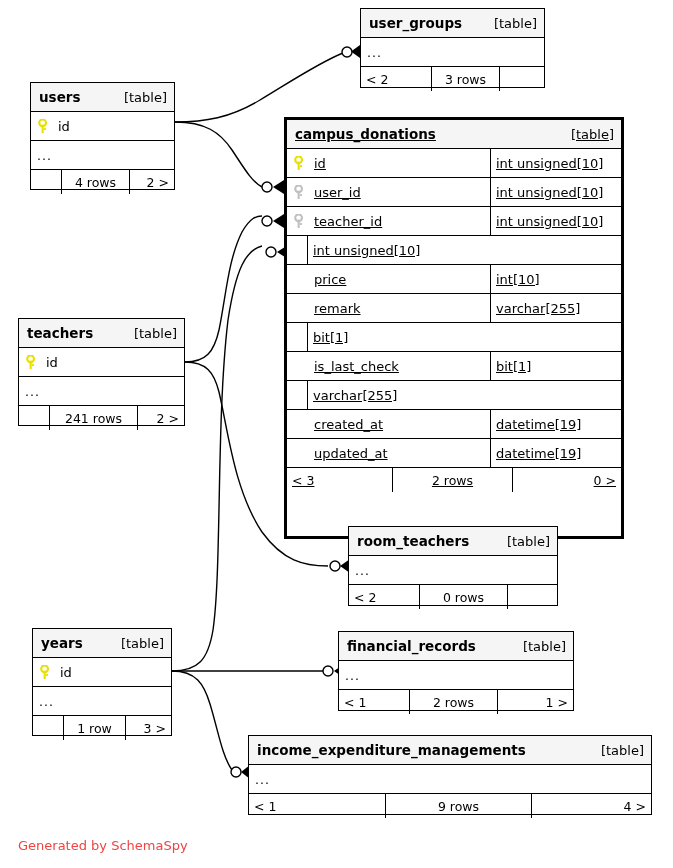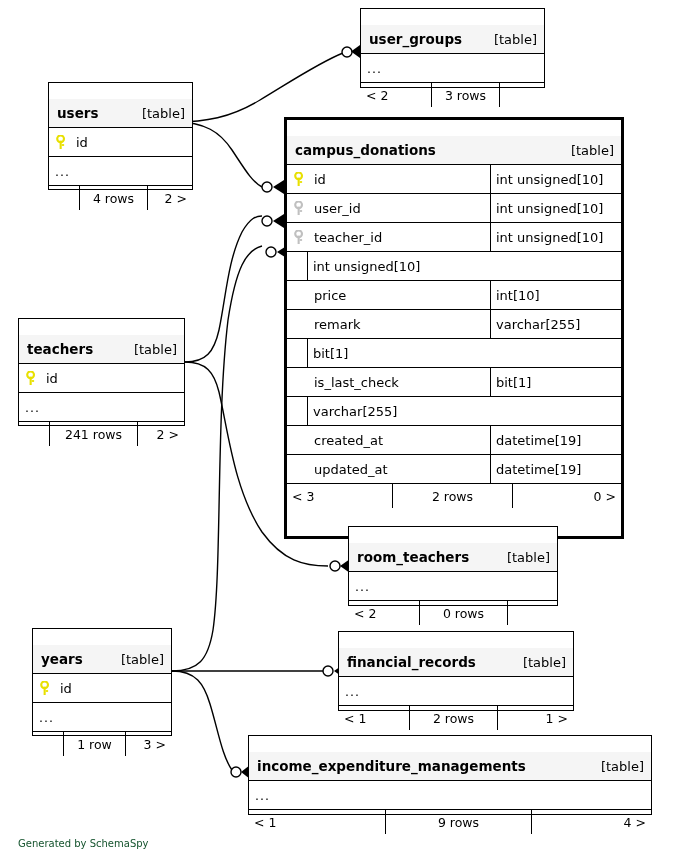--- a/index.html
+++ b/index.html
@@ -46,21 +46,20 @@
     border-bottom: 1px solid #000000;
     box-sizing: border-box;
     height: 29px;
     display: flex;
     align-items: center;
     justify-content: space-between;
     padding: 0 7px 0 8px;
     font-size: 13.5px;
     font-weight: bold;
     white-space: nowrap;
-    margin-top: 16px;
   }
   .tbl-header .tag {
     font-weight: normal;
     font-size: 13px;
     color: #000000;
     padding-left: 10px;
   }
 
   .tbl-row {
     display: flex;
@@ -132,22 +131,22 @@
   }
   .tbl-footer .fcell:first-child { border-left: none; }
   .fcell.left  { justify-content: flex-start; }
   .fcell.mid   { justify-content: center; }
   .fcell.right { justify-content: flex-end; }
 
   #credit {
     position: absolute;
     left: 18px;
     top: 838px;
-    font-size: 10px;
-    color: #14532d;
+    font-size: 13px;
+    color: #ef4444;
     white-space: nowrap;
     z-index: 3;
   }
 </style>
 </head>
 <body>
 
 <div id="canvas">
 
   <svg id="edges" viewBox="0 0 673 868" xmlns="http://www.w3.org/2000/svg">
@@ -199,21 +198,21 @@
       <span class="tag">[table]</span>
     </div>
     <div class="ellipsis-row">...</div>
     <div class="tbl-footer">
       <span class="fcell left" style="width:70px;">&lt; 2</span>
       <span class="fcell mid" style="width:68px;">3 rows</span>
       <span class="fcell right" style="flex:1 1 auto;"></span>
     </div>
   </div>
 
-  <div class="table-node" style="left:48px; top:82px; width:145px; height:108px;">
+  <div class="table-node" style="left:30px; top:82px; width:145px; height:108px;">
     <div class="tbl-header">
       <span>users</span>
       <span class="tag">[table]</span>
     </div>
     <div class="tbl-row">
       <span class="col-name">
         <span class="keyicon">
           <svg viewBox="0 0 13 15" width="13" height="15" xmlns="http://www.w3.org/2000/svg">
             <circle cx="4.6" cy="3.8" r="3.4" fill="none" stroke="#e8e000" stroke-width="2.1"></circle>
             <rect x="3.6" y="5.6" width="2.1" height="8.4" fill="#e8e000"></rect>
@@ -224,21 +223,21 @@
       </span>
     </div>
     <div class="ellipsis-row">...</div>
     <div class="tbl-footer">
       <span class="fcell left" style="width:30px;"></span>
       <span class="fcell mid" style="width:68px;">4 rows</span>
       <span class="fcell right" style="flex:1 1 auto;">2 &gt;</span>
     </div>
   </div>
 
-  <div class="table-node focal" style="left:284px; top:117px; width:340px; height:422px;">
+  <div class="table-node focal" style="left:284px; top:117px; width:340px; height:422px;text-decoration:underline;">
     <div class="tbl-header">
       <span>campus_donations</span>
       <span class="tag">[table]</span>
     </div>
 
     <div class="tbl-row">
       <span class="col-name">
         <span class="keyicon">
           <svg viewBox="0 0 13 15" width="13" height="15" xmlns="http://www.w3.org/2000/svg">
             <circle cx="4.6" cy="3.8" r="3.4" fill="none" stroke="#e8e000" stroke-width="2.1"></circle>

